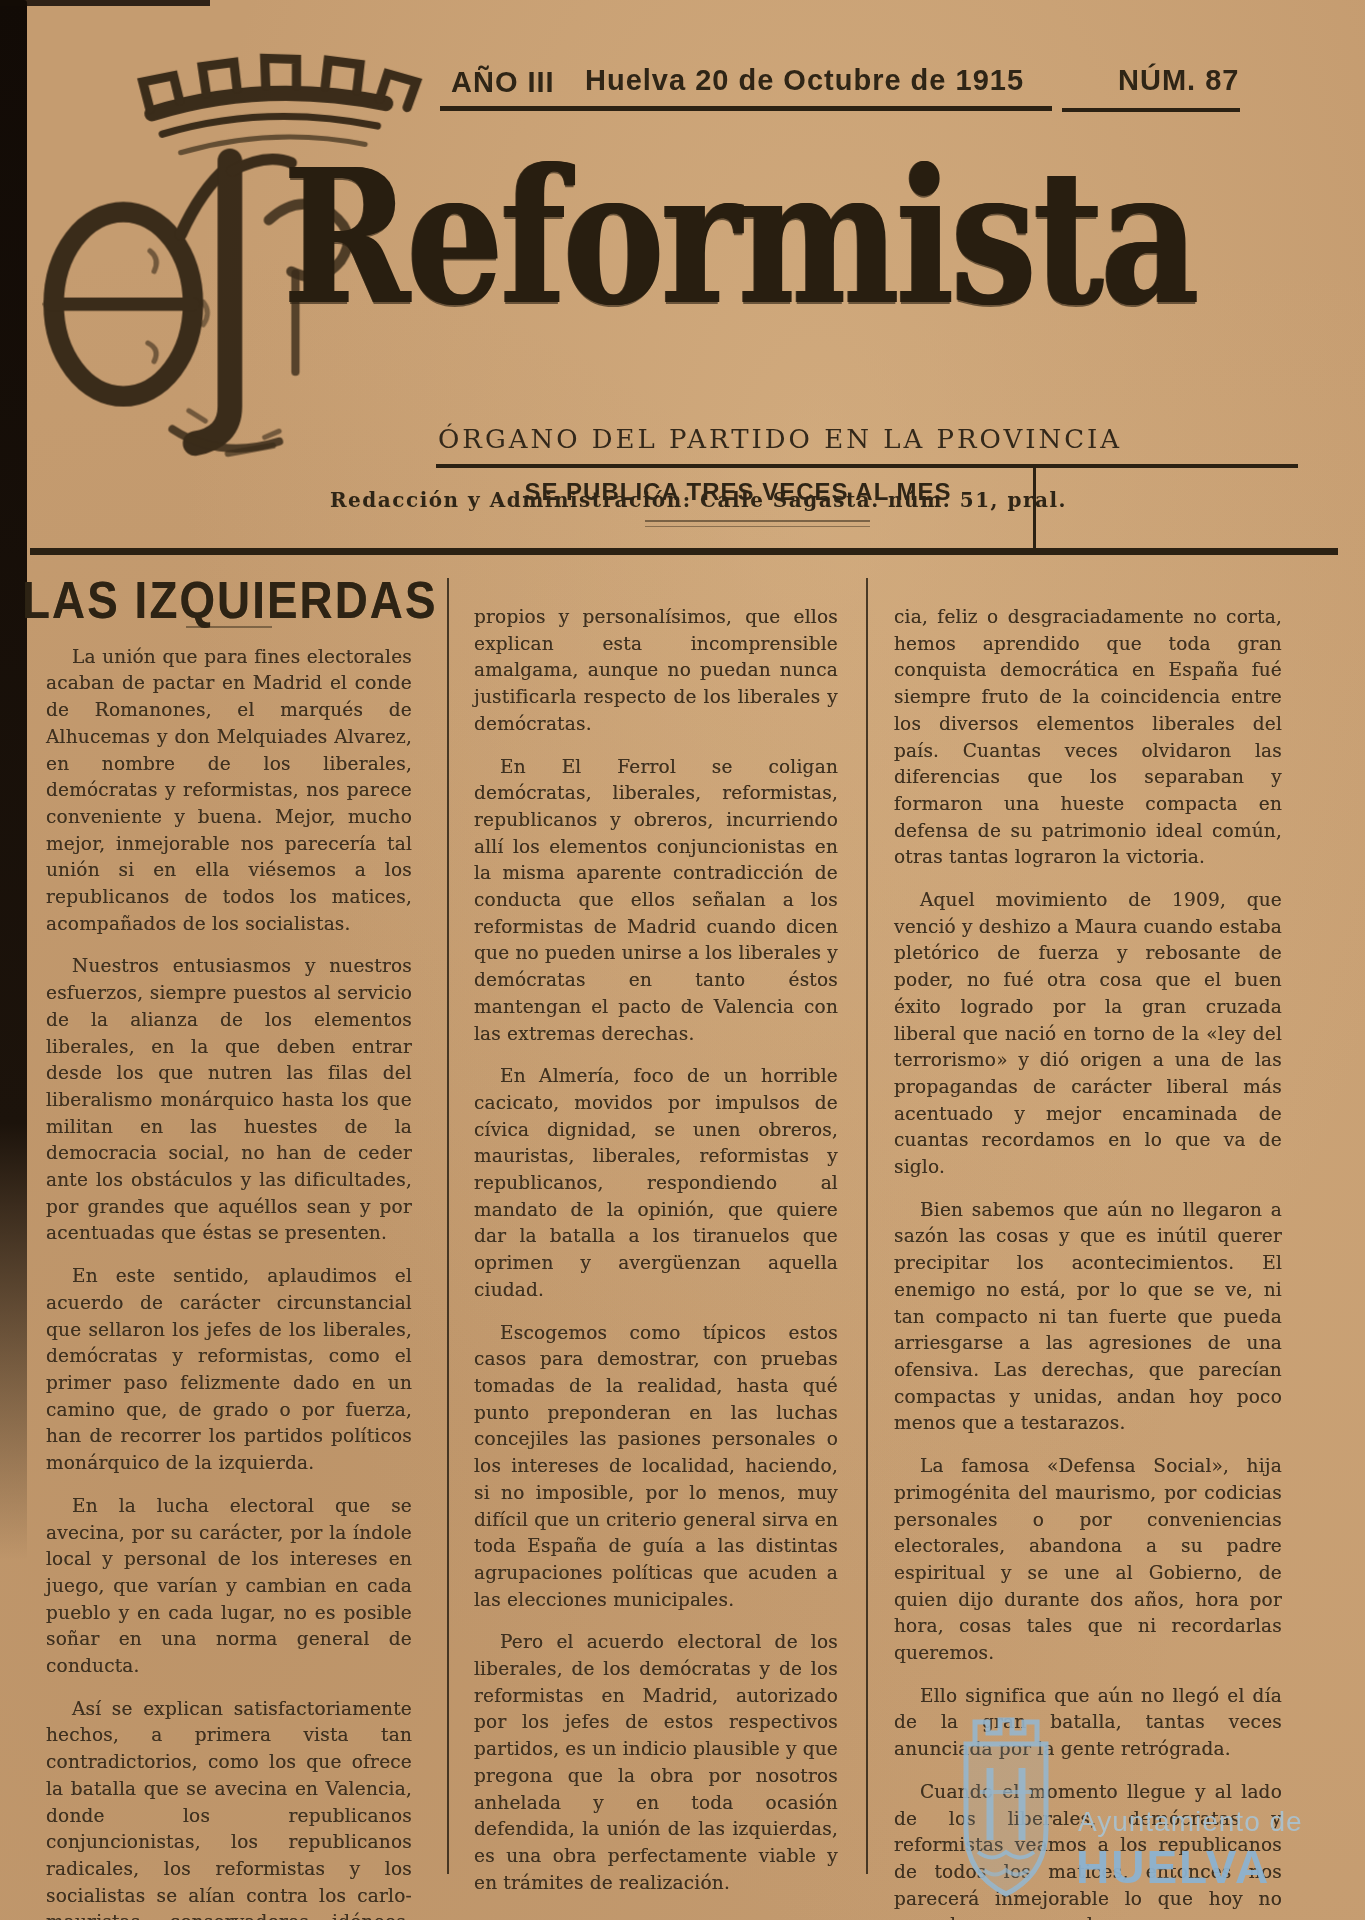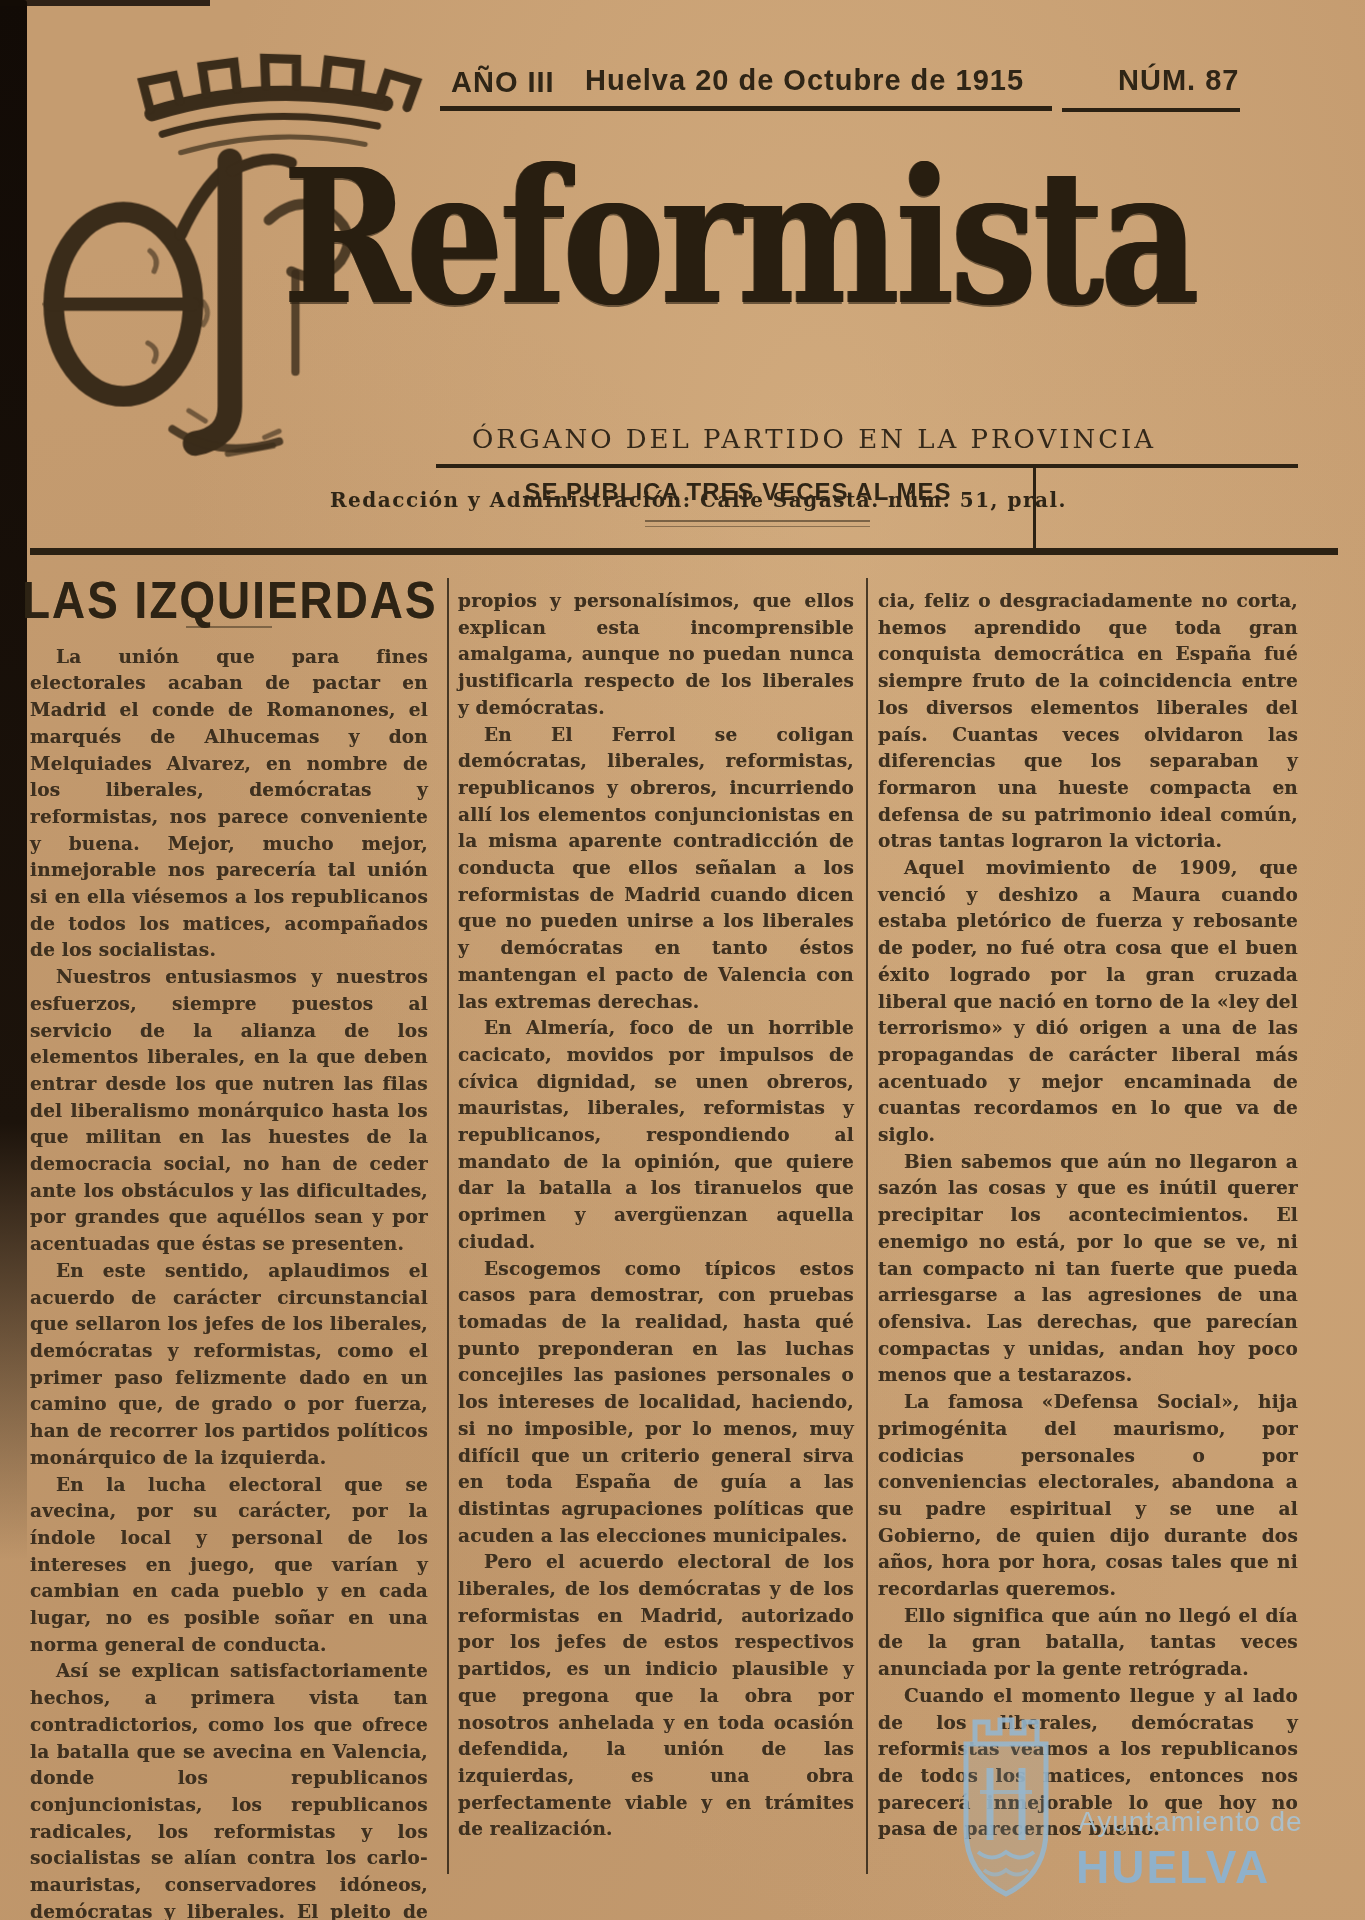--- a/index.html
+++ b/index.html
@@ -26,36 +26,36 @@
   
   .masthead-title{
     left:283px;top:128px;
     font-family:"DejaVu Serif", serif;font-weight:bold;font-size:152px;
     letter-spacing:-3px;color:#281e10;
     transform:scaleY(1.22);transform-origin:top left;
     text-shadow:1.5px 0 0 #281e10, -1px 0 0 rgba(40,30,16,.8), 0 1px 0 rgba(40,30,16,.6);
     white-space:nowrap;}
   .organ{left:438px;top:424px;width:604px;text-align:center;
     font-family:"DejaVu Serif", serif;font-size:26px;letter-spacing:3px;
-    color:#33281a;white-space:nowrap;margin-left:34px;}
+    color:#33281a;white-space:nowrap;}
   .organ-rule{left:436px;top:464px;width:862px;height:4px;background:#2b2113;}
   .sepublica{left:438px;top:478px;width:600px;text-align:center;
     font-family:"Liberation Sans", sans-serif;font-weight:bold;font-size:24px;
     letter-spacing:1px;color:#2f2516;white-space:nowrap;}
   .dbl-underline{left:645px;top:520px;width:225px;height:4px;
     border-top:2px solid rgba(54,42,26,.55);border-bottom:1px solid rgba(54,42,26,.45);}
   .redaccion{left:330px;top:488px;width:710px;text-align:right;
     font-family:"DejaVu Serif", serif;font-weight:bold;font-size:20px;
     letter-spacing:1.5px;color:#2f2516;white-space:nowrap;}
   .hdr-vdiv{left:1033px;top:466px;width:3px;height:84px;background:#2b2113;}
   .main-rule{left:30px;top:548px;width:1308px;height:7px;background:#2b2113;}
   
   .col{text-align:justify;font-size:18.5px;line-height:26.7px;letter-spacing:.2px;
     color:#3e301f;text-shadow:0 0 .6px rgba(62,48,31,.55);}
-  .col p{margin:0;text-indent:26px;font-weight:bold;}
+  .col p{margin:16px;text-indent:26px;}
   .col p.cont{text-indent:0;}
   .col1{left:30px;top:575px;width:398px;}
   .col2{left:458px;top:588px;width:396px;}
   .col3{left:878px;top:588px;width:420px;}
   .colsep{width:2px;background:rgba(43,33,19,.82);top:578px;height:1296px;}
   .sep1{left:447px;} .sep2{left:866px;}
   .headline{font-family:"Liberation Sans", sans-serif;font-weight:bold;font-size:44px;
     letter-spacing:2px;text-align:center;color:#2d2314;
     transform:scale(1.04,1.18);transform-origin:center top;margin:10px 0 0 0;
     text-indent:0;white-space:nowrap;}

